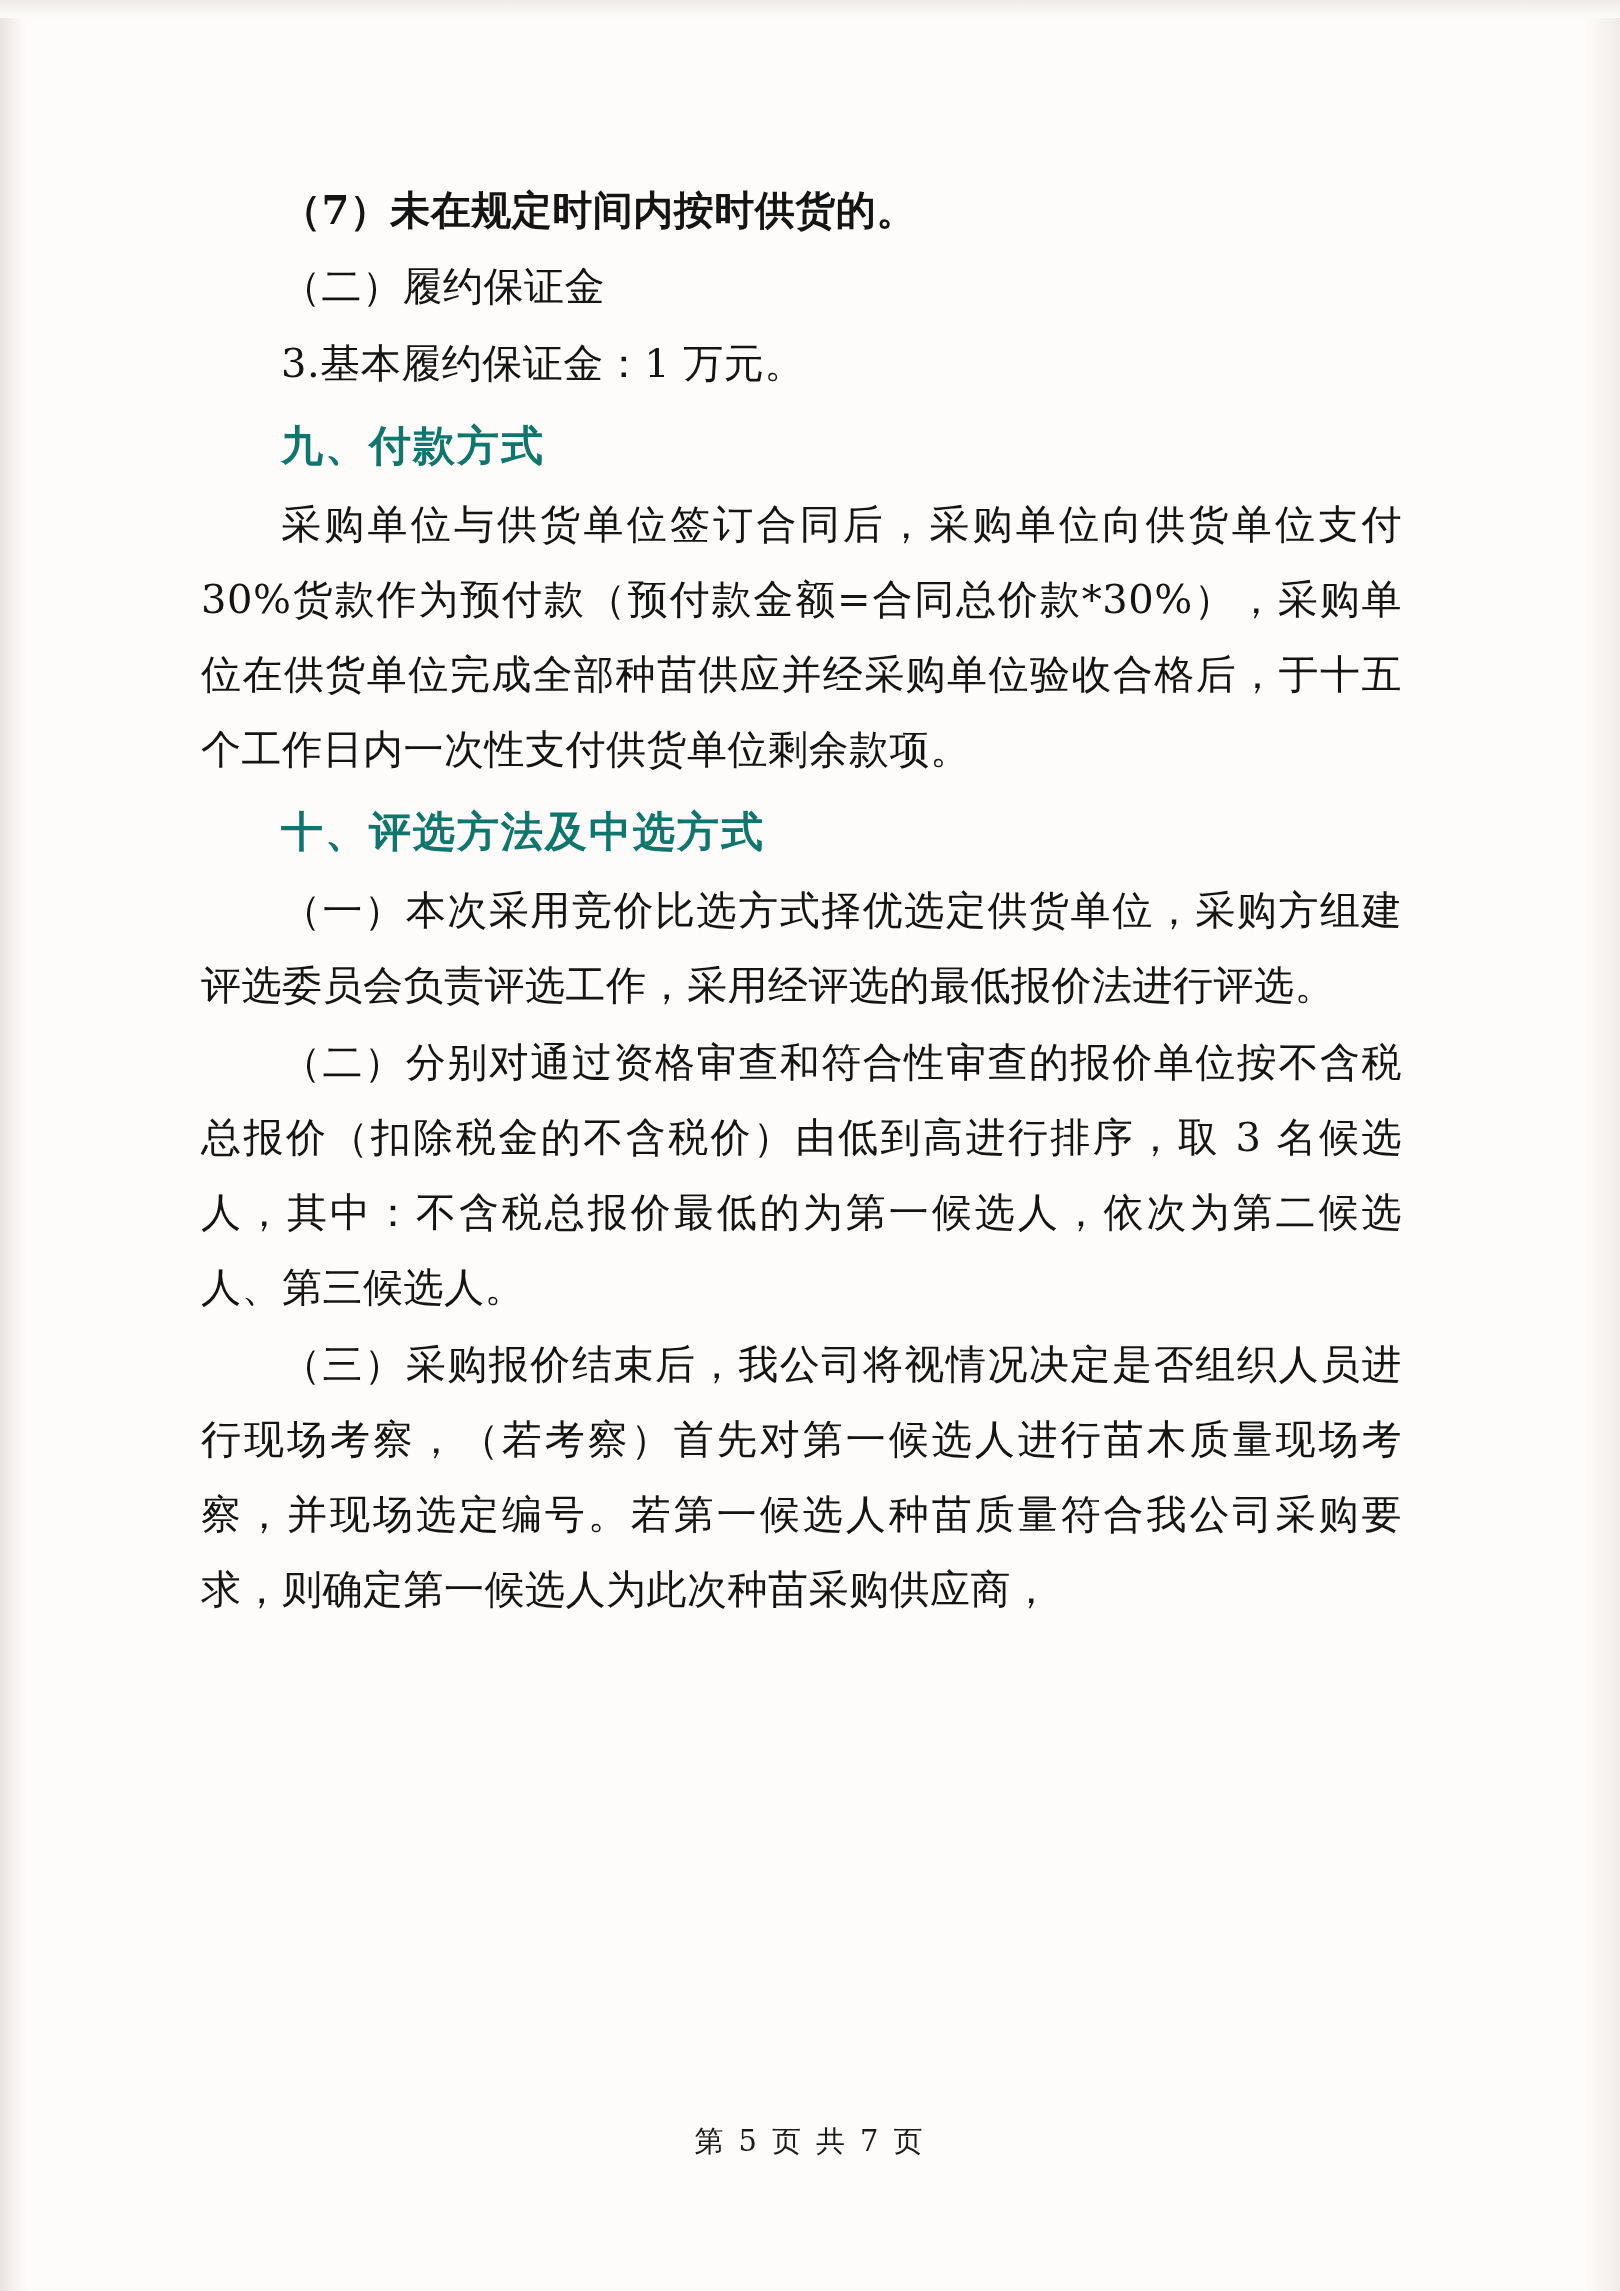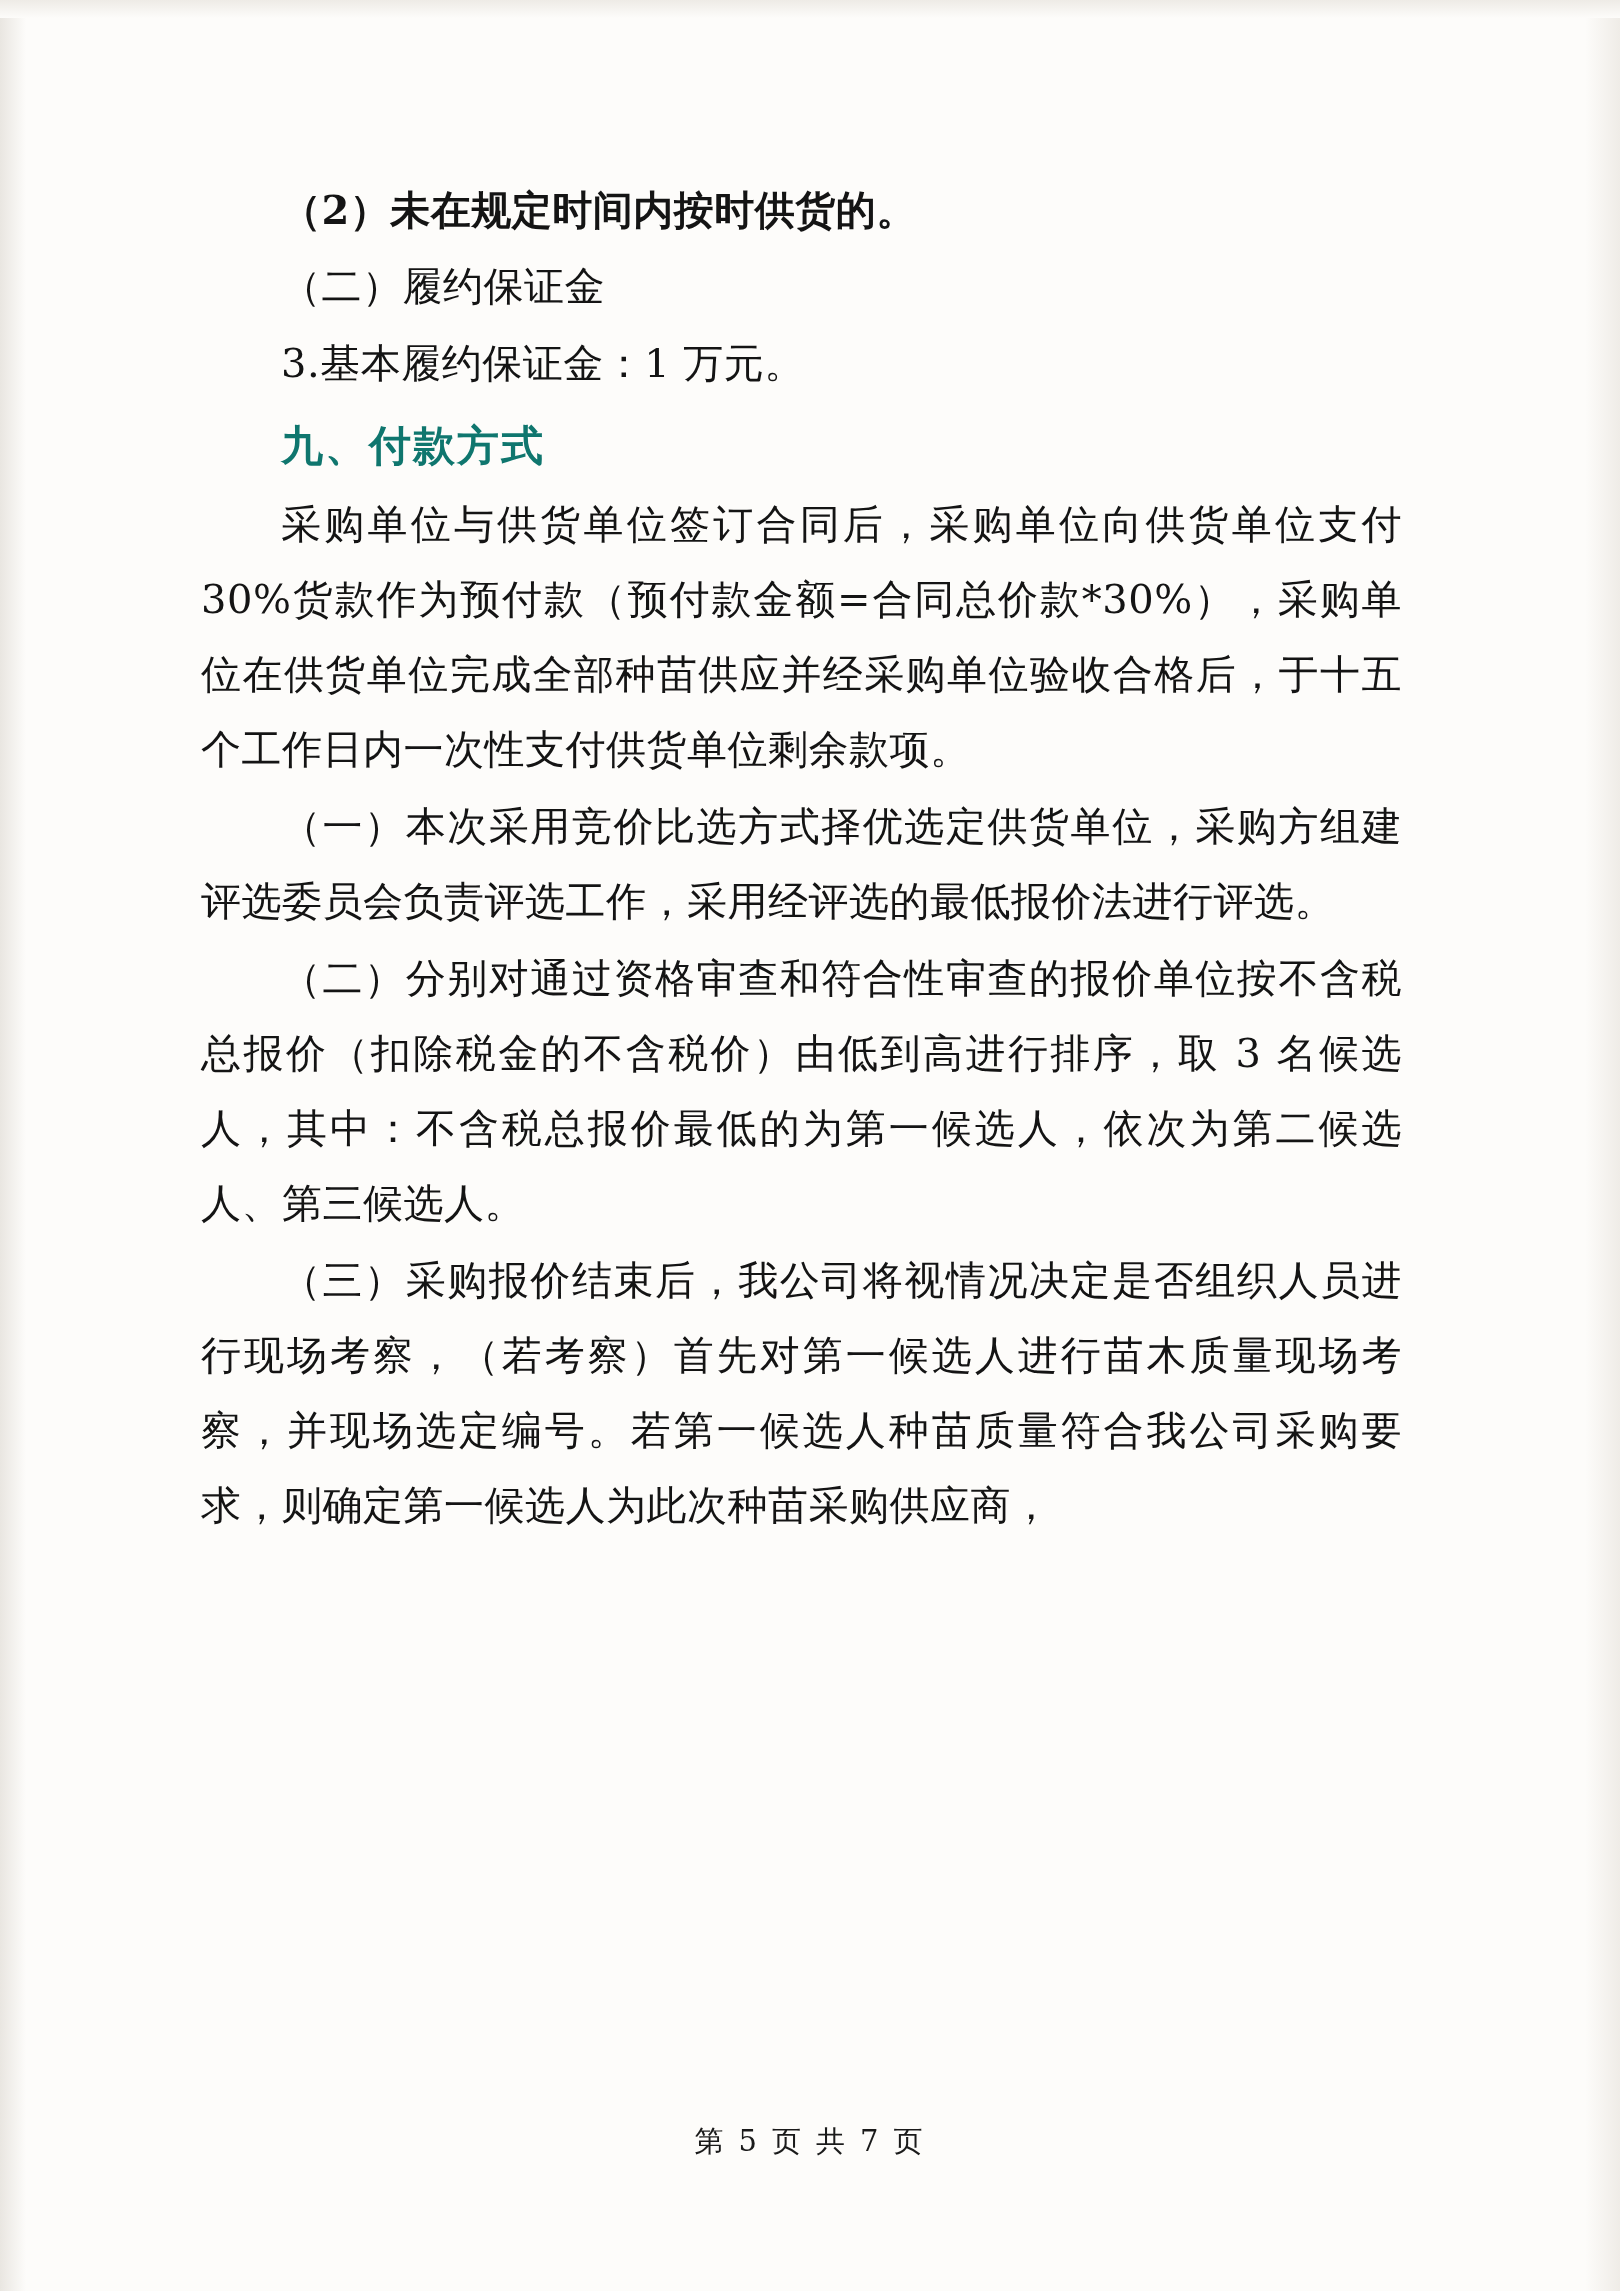--- a/index.html
+++ b/index.html
@@ -88,31 +88,32 @@
 </head>
 <body>
 
 <div class="page">
   <div class="scan-edge-left"></div>
   <div class="scan-edge-right"></div>
   <div class="scan-edge-top"></div>
 
   <div class="content">
 
-    <p class="para indent first-line-strong">（2）未在规定时间内按时供货的。</p>
+    <p class="para indent first-line-strong">（7）未在规定时间内按时供货的。</p>
 
     <p class="para indent">（二）履约保证金</p>
 
     <p class="para indent">3.基本履约保证金：1 万元。</p>
 
 
     <p class="heading">九、付款方式</p>
 
     <p class="para indent">采购单位与供货单位签订合同后，采购单位向供货单位支付 30%货款作为预付款（预付款金额=合同总价款*30%），采购单位在供货单位完成全部种苗供应并经采购单位验收合格后，于十五个工作日内一次性支付供货单位剩余款项。</p>
 
+    <p class="heading">十、评选方法及中选方式</p>
 
     <p class="para indent">（一）本次采用竞价比选方式择优选定供货单位，采购方组建评选委员会负责评选工作，采用经评选的最低报价法进行评选。</p>
 
     <p class="para indent">（二）分别对通过资格审查和符合性审查的报价单位按不含税总报价（扣除税金的不含税价）由低到高进行排序，取 3 名候选人，其中：不含税总报价最低的为第一候选人，依次为第二候选人、第三候选人。</p>
 
     <p class="para indent">（三）采购报价结束后，我公司将视情况决定是否组织人员进行现场考察，（若考察）首先对第一候选人进行苗木质量现场考察，并现场选定编号。若第一候选人种苗质量符合我公司采购要求，则确定第一候选人为此次种苗采购供应商，</p>
 
 
   </div>
 

